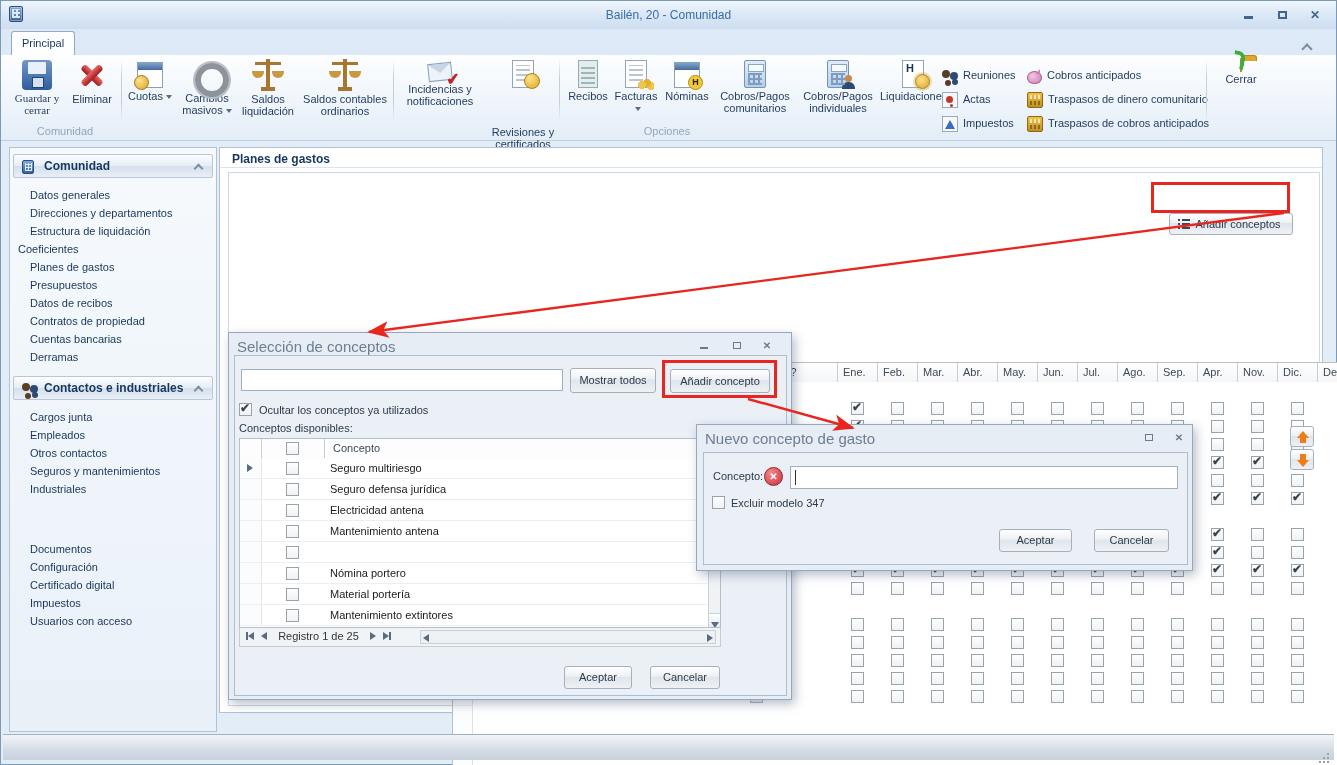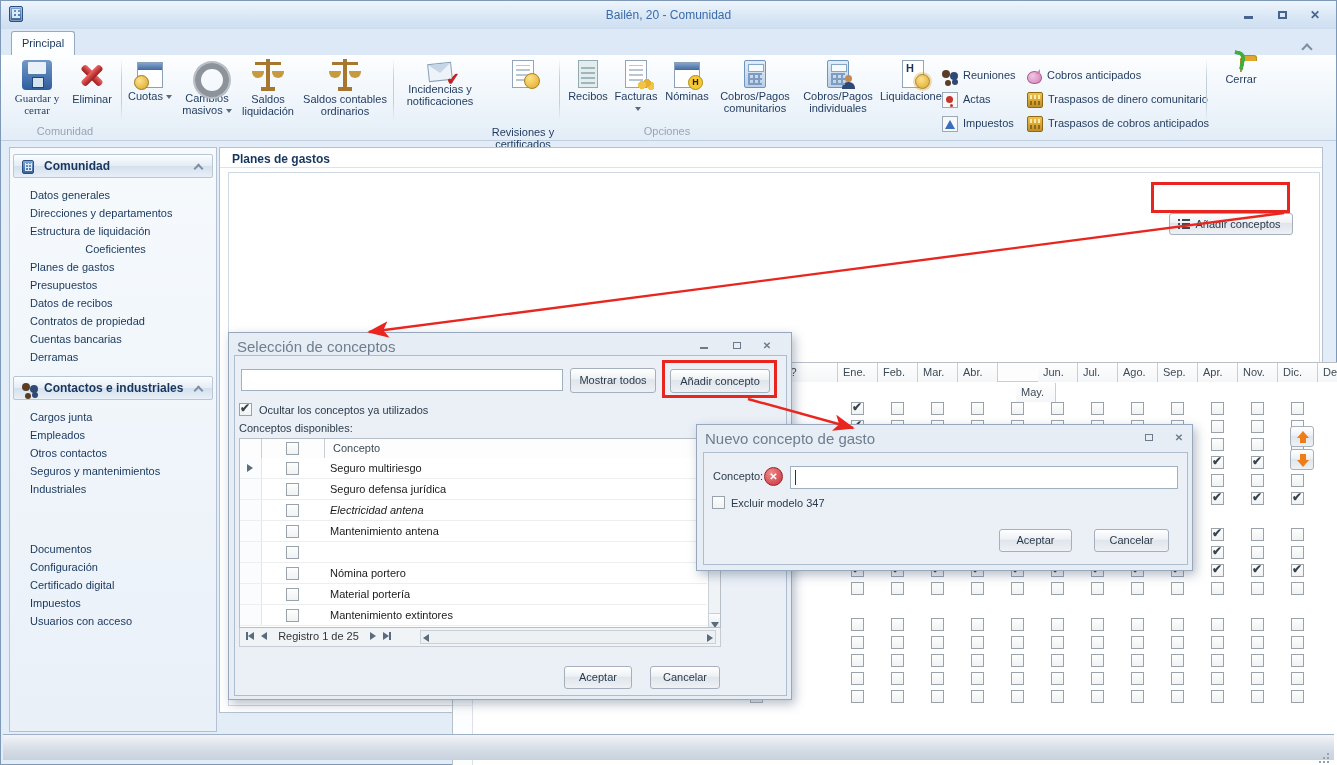--- a/index.html
+++ b/index.html
@@ -247,21 +247,21 @@
       <div class="rsep" style="position: absolute; left: 1205px; top: 4px; width: 1px; height: 62px; background: linear-gradient(rgba(195, 207, 221, 0), rgb(195, 207, 221) 30%, rgb(195, 207, 221) 70%, rgba(195, 207, 221, 0));"></div>
       <div class="abs rcap" style="position: absolute; left: 8px; top: 70px; width: 112px;">Comunidad</div>
       <div class="abs rcap" style="position: absolute; left: 396px; top: 70px; width: 540px;">Opciones</div>
     </div>
 
   <div class="abs" id="sidebar">
       <div class="sgh abs" style="position: absolute; left: 3px; top: 6px; width: 200px; height: 24px;"><span class="si si-building"></span><span>Comunidad</span><span class="schev"></span></div>
       <div class="sitem abs" style="position: absolute; left: 0px; top: 38px; width: 205px; height: 18px; line-height: 18px; padding-left: 20px; white-space: nowrap;">Datos generales</div>
       <div class="sitem abs" style="position: absolute; left: 0px; top: 56px; width: 205px; height: 18px; line-height: 18px; padding-left: 20px; white-space: nowrap;">Direcciones y departamentos</div>
       <div class="sitem abs" style="position: absolute; left: 0px; top: 74px; width: 205px; height: 18px; line-height: 18px; padding-left: 20px; white-space: nowrap;">Estructura de liquidación</div>
-      <div class="sitem abs" style="position: absolute; left: 0px; top: 92px; width: 183px; height: 18px; line-height: 18px; padding-left: 28px; white-space: nowrap; text-align: center;">Coeficientes</div>
+      <div class="sitem abs" style="position: absolute; left: 0px; top: 92px; width: 183px; height: 18px; line-height: 18px; padding-left: 8px; white-space: nowrap;">Coeficientes</div>
       <div class="sitem abs" style="position: absolute; left: 0px; top: 110px; width: 205px; height: 18px; line-height: 18px; padding-left: 20px; white-space: nowrap;">Planes de gastos</div>
       <div class="sitem abs" style="position: absolute; left: 0px; top: 128px; width: 205px; height: 18px; line-height: 18px; padding-left: 20px; white-space: nowrap;">Presupuestos</div>
       <div class="sitem abs" style="position: absolute; left: 0px; top: 146px; width: 205px; height: 18px; line-height: 18px; padding-left: 20px; white-space: nowrap;">Datos de recibos</div>
       <div class="sitem abs" style="position: absolute; left: 0px; top: 164px; width: 205px; height: 18px; line-height: 18px; padding-left: 20px; white-space: nowrap;">Contratos de propiedad</div>
       <div class="sitem abs" style="position: absolute; left: 0px; top: 182px; width: 205px; height: 18px; line-height: 18px; padding-left: 20px; white-space: nowrap;">Cuentas bancarias</div>
       <div class="sitem abs" style="position: absolute; left: 0px; top: 200px; width: 205px; height: 18px; line-height: 18px; padding-left: 20px; white-space: nowrap;">Derramas</div>
       <div class="sgh abs" style="position: absolute; left: 3px; top: 228px; width: 200px; height: 24px;"><span class="si si-people"></span><span>Contactos e industriales</span><span class="schev"></span></div>
       <div class="sitem abs" style="position: absolute; left: 0px; top: 260px; width: 205px; height: 18px; line-height: 18px; padding-left: 20px; white-space: nowrap;">Cargos junta</div>
       <div class="sitem abs" style="position: absolute; left: 0px; top: 278px; width: 205px; height: 18px; line-height: 18px; padding-left: 20px; white-space: nowrap;">Empleados</div>
       <div class="sitem abs" style="position: absolute; left: 0px; top: 296px; width: 205px; height: 18px; line-height: 18px; padding-left: 20px; white-space: nowrap;">Otros contactos</div>
@@ -286,21 +286,21 @@
     </div>
     <div class="abs" id="grid">
       <div id="ghead">
           <div class="ghc abs" style="position: absolute; left: 0px; width: 20px;"></div>
           <div class="ghc abs" style="position: absolute; left: 20px; width: 203px;">Nombre</div>
           <div class="ghc abs" style="position: absolute; left: 223px; width: 162px;">¿Detallar movimientos?</div>
           <div class="ghc abs" style="position: absolute; left: 385px; width: 40px;">Ene.</div>
           <div class="ghc abs" style="position: absolute; left: 425px; width: 40px;">Feb.</div>
           <div class="ghc abs" style="position: absolute; left: 465px; width: 40px;">Mar.</div>
           <div class="ghc abs" style="position: absolute; left: 505px; width: 40px;">Abr.</div>
-          <div class="ghc abs" style="position: absolute; left: 563px; width: 40px; margin-top: 20px;">May.</div>
+          <div class="ghc abs" style="position: absolute; left: 545px; width: 40px;">May.</div>
           <div class="ghc abs" style="position: absolute; left: 585px; width: 40px;">Jun.</div>
           <div class="ghc abs" style="position: absolute; left: 625px; width: 40px;">Jul.</div>
           <div class="ghc abs" style="position: absolute; left: 665px; width: 40px;">Ago.</div>
           <div class="ghc abs" style="position: absolute; left: 705px; width: 40px;">Sep.</div>
           <div class="ghc abs" style="position: absolute; left: 745px; width: 40px;">Apr.</div>
           <div class="ghc abs" style="position: absolute; left: 785px; width: 40px;">Nov.</div>
           <div class="ghc abs" style="position: absolute; left: 825px; width: 40px;">Dic.</div>
           <div class="ghc abs" style="position: absolute; left: 865px; width: 146px;">Desviación gasto anterior</div>
         </div>
       <div class="abs" id="indcol">
@@ -622,21 +622,21 @@
             <div style="position: absolute; left: 90px; top: 0px; width: 360px; height: 20px; line-height: 20px; white-space: nowrap;">Seguro multiriesgo</div>
           </div>
           <div class="lrow abs" style="position: absolute; left: 0px; top: 40px;">
             <div class="lind abs" style="position: absolute; left: 0px; top: 0px;"></div>
             <span class="cb abs" style="left: 46px; top: 4px;"></span>
             <div style="position: absolute; left: 90px; top: 0px; width: 360px; height: 20px; line-height: 20px; white-space: nowrap;">Seguro defensa jurídica</div>
           </div>
           <div class="lrow abs" style="position: absolute; left: 0px; top: 61px;">
             <div class="lind abs" style="position: absolute; left: 0px; top: 0px;"></div>
             <span class="cb abs" style="left: 46px; top: 4px;"></span>
-            <div style="position: absolute; left: 90px; top: 0px; width: 360px; height: 20px; line-height: 20px; white-space: nowrap; font-style: italic;">Electricidad antena</div>
+            <div style="position: absolute; left: 90px; top: 0px; width: 360px; height: 20px; line-height: 20px; white-space: nowrap;">Electricidad antena</div>
           </div>
           <div class="lrow abs" style="position: absolute; left: 0px; top: 82px;">
             <div class="lind abs" style="position: absolute; left: 0px; top: 0px;"></div>
             <span class="cb abs" style="left: 46px; top: 4px;"></span>
             <div style="position: absolute; left: 90px; top: 0px; width: 360px; height: 20px; line-height: 20px; white-space: nowrap;">Mantenimiento antena</div>
           </div>
           <div class="lrow abs" style="position: absolute; left: 0px; top: 103px;">
             <div class="lind abs" style="position: absolute; left: 0px; top: 0px;"></div>
             <span class="cb abs" style="left: 46px; top: 4px;"></span>
           </div>

